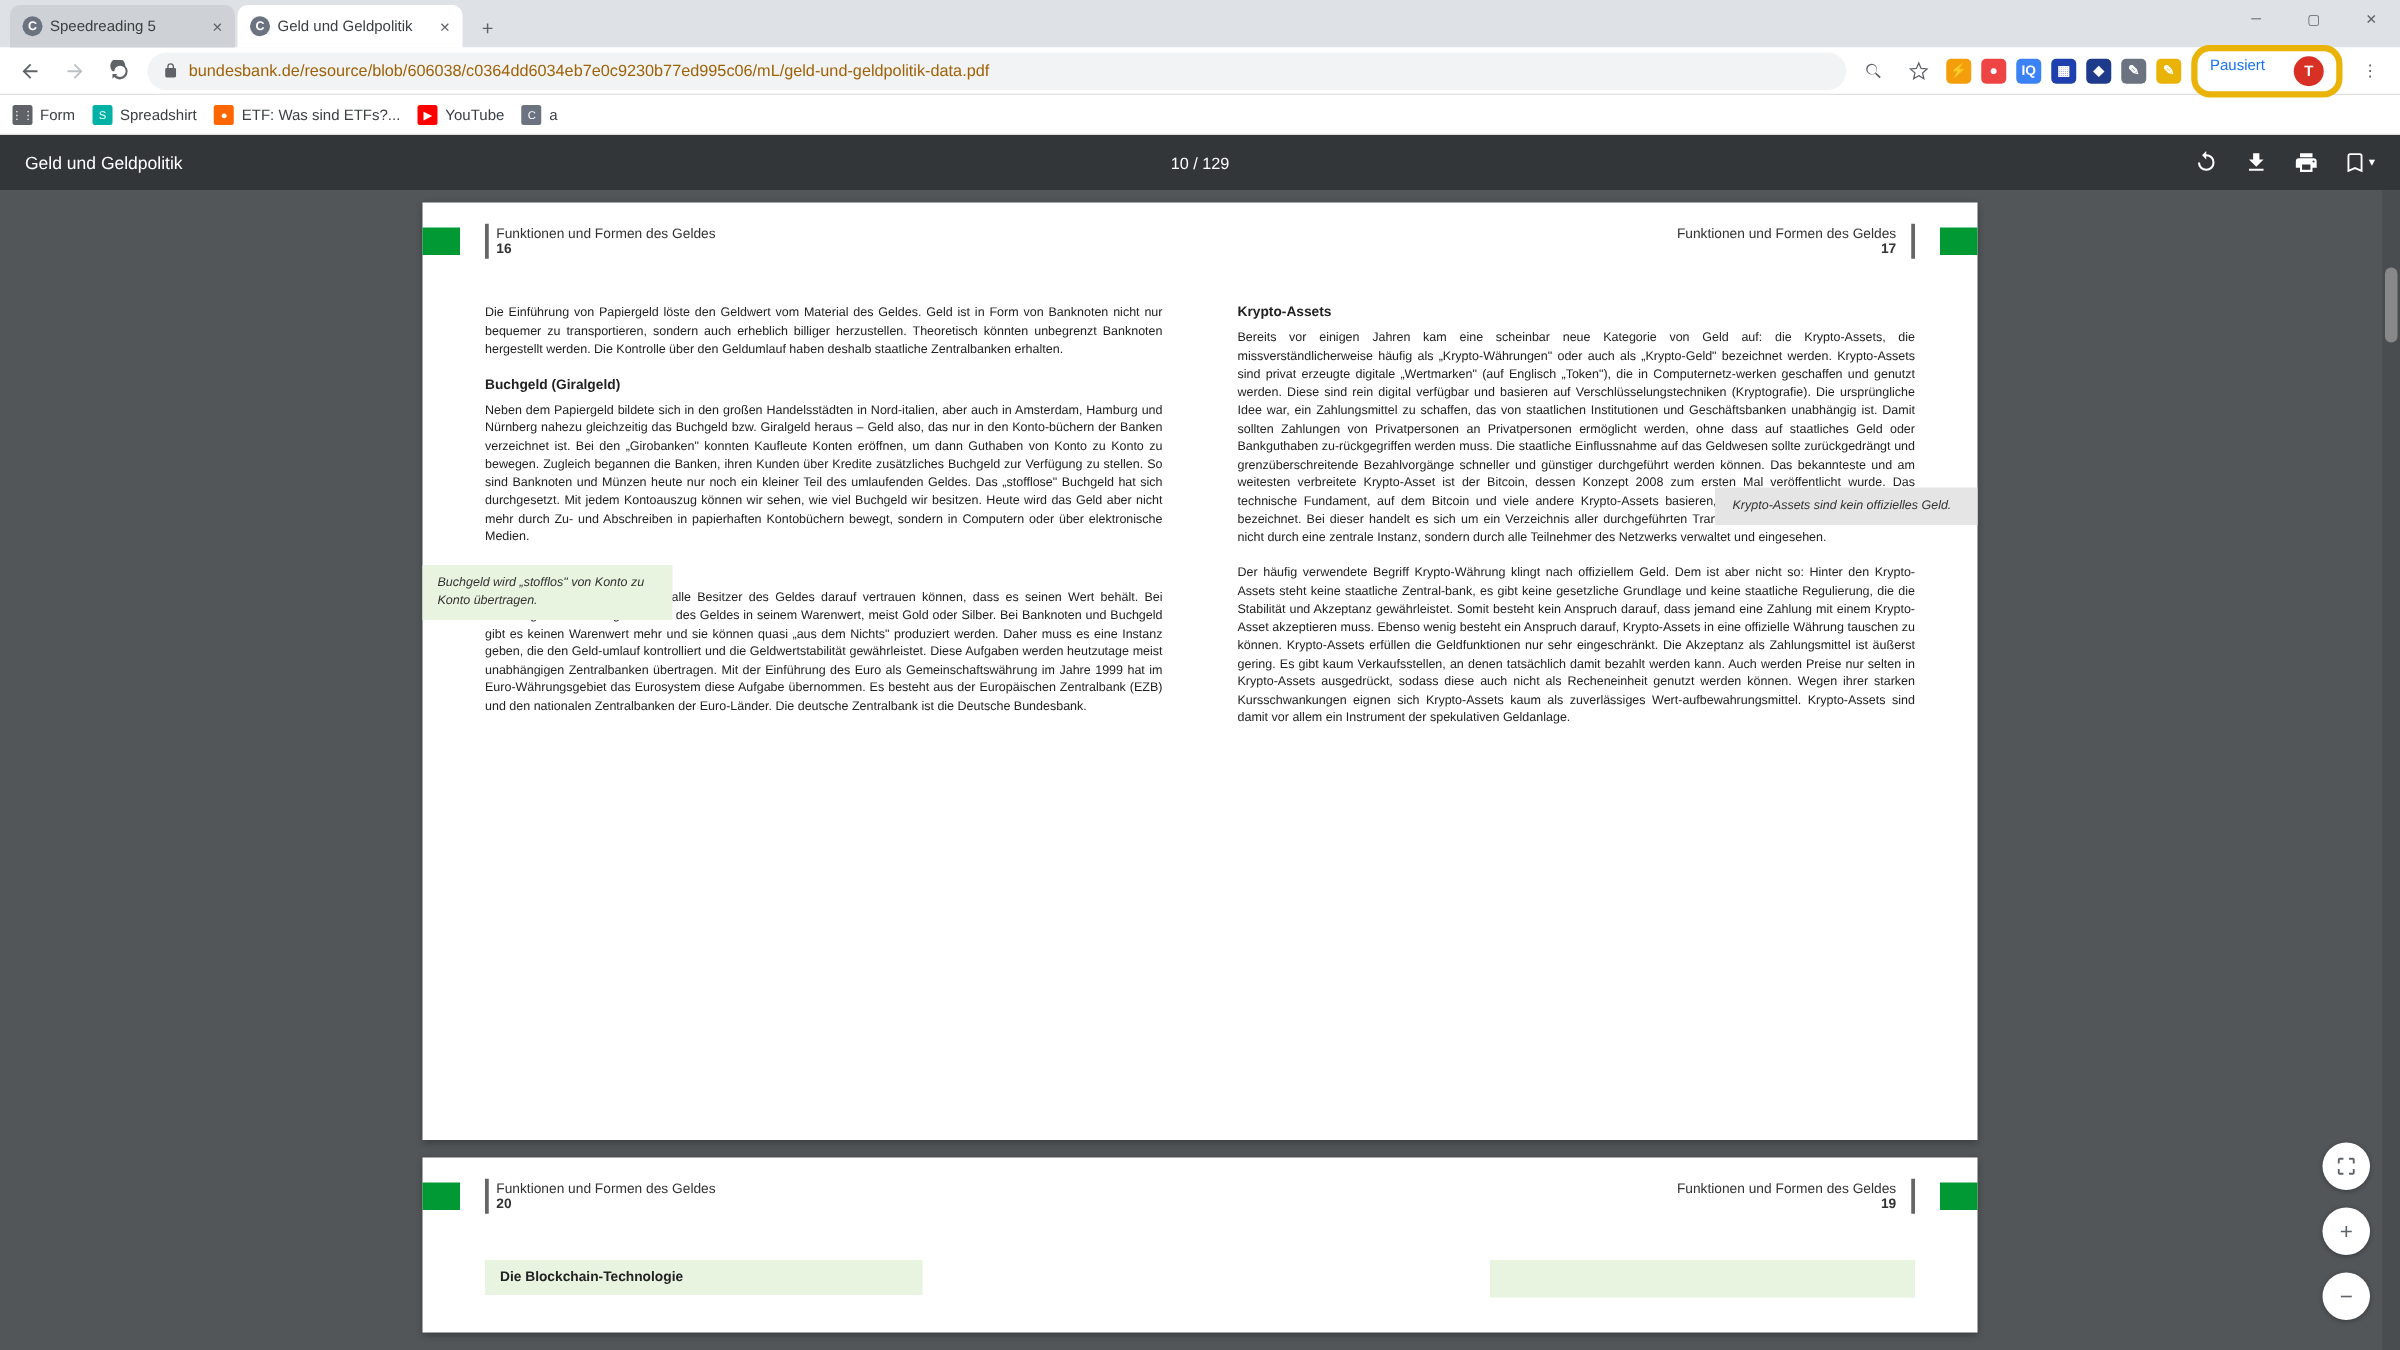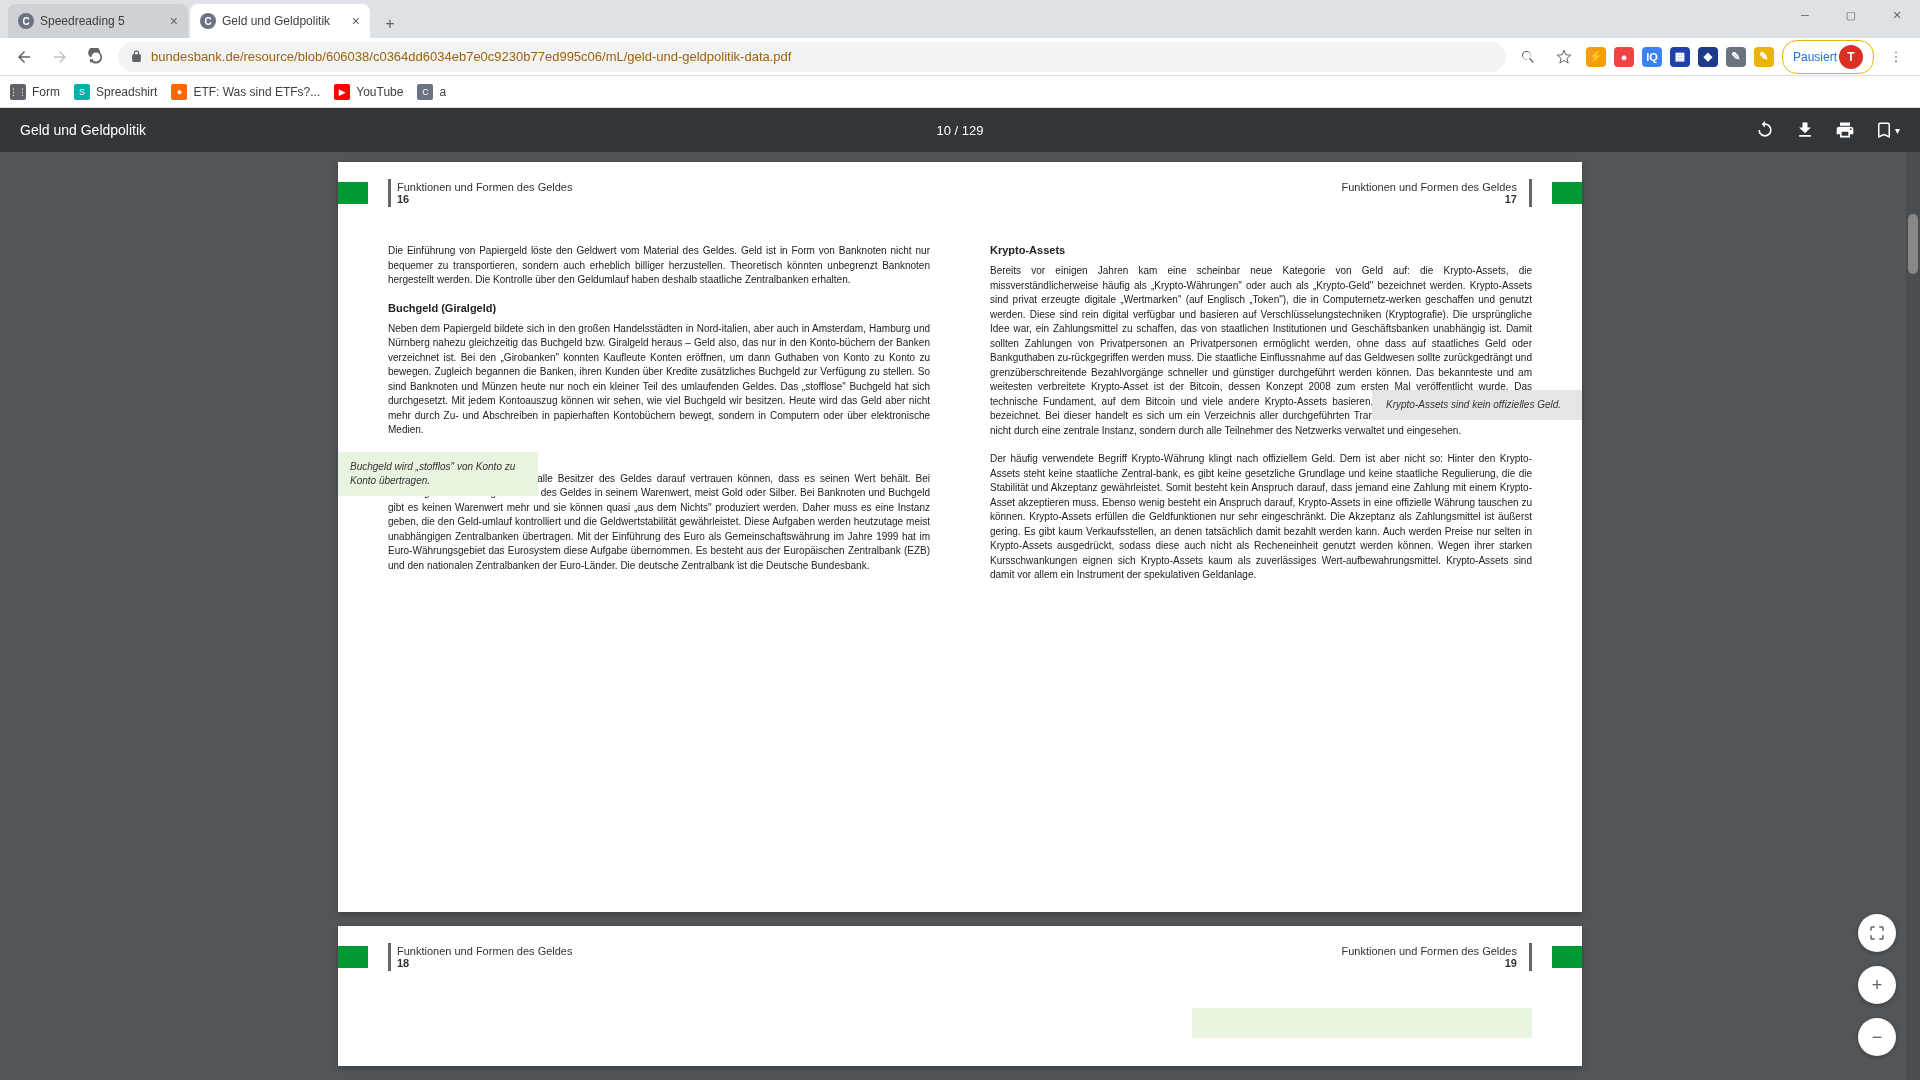--- a/index.html
+++ b/index.html
@@ -14,21 +14,21 @@
 .win-controls{margin-left:auto;display:flex;align-self:flex-start}
 .win-btn{width:46px;height:30px;display:flex;align-items:center;justify-content:center;color:#5f6368;font-size:11px}
 .toolbar{height:38px;background:#fff;display:flex;align-items:center;padding:0 10px;gap:8px;border-bottom:1px solid #e0e0e0}
 .nav-btn{width:28px;height:28px;display:flex;align-items:center;justify-content:center;color:#5f6368;border-radius:50%;cursor:pointer}
 .nav-btn.disabled{color:#bdc1c6}
 .addressbar{flex:1;height:30px;background:#f1f3f4;border-radius:15px;display:flex;align-items:center;padding:0 12px;gap:8px;font-size:13px;color:#a16207}
 .lock-icon{color:#5f6368;font-size:12px}
 .url{flex:1;overflow:hidden;white-space:nowrap}
 .ext-icons{display:flex;gap:8px;align-items:center}
 .ext-icon{width:20px;height:20px;border-radius:4px;display:flex;align-items:center;justify-content:center;font-size:11px;color:#fff;font-weight:bold}
-.pause-btn{padding:4px 10px;border:1px solid #eab308;border-radius:15px;font-size:12px;color:#1a73e8;display:flex;align-items:center;gap:2px}
+.pause-btn{padding:4px 10px;border:5px solid #eab308;border-radius:15px;font-size:12px;color:#1a73e8;display:flex;gap:23px}
 .avatar{width:24px;height:24px;border-radius:50%;background:#d93025;color:#fff;display:flex;align-items:center;justify-content:center;font-size:12px;font-weight:bold}
 .bookbar{height:32px;background:#fff;display:flex;align-items:center;padding:0 10px;gap:14px;border-bottom:1px solid #e0e0e0;font-size:12px;color:#3c4043}
 .book-item{display:flex;align-items:center;gap:6px;cursor:pointer}
 .book-icon{width:16px;height:16px;border-radius:2px;display:flex;align-items:center;justify-content:center;font-size:9px;color:#fff}
 .pdfbar{height:44px;background:#323639;color:#fff;display:flex;align-items:center;padding:0 20px;font-size:14px}
 .pdf-title{flex:1;font-weight:500}
 .page-ind{font-size:13px;margin-right:auto;position:absolute;left:50%;transform:translateX(-50%)}
 .pdf-actions{display:flex;gap:20px;align-items:center}
 .pdf-act{cursor:pointer;display:flex;align-items:center}
 .viewer{background:#525659;height:928px;overflow:auto;position:relative;display:flex;flex-direction:column;align-items:center;padding-top:10px}
@@ -214,22 +214,25 @@
   </div>
 
   <div class="page" style="height:140px">
     <div class="green-block gb-left" style="top:20px"></div>
     <div class="green-block gb-right" style="top:20px"></div>
     <div class="page-half ph-left">
       <div class="header-bar">
         <div class="vbar"></div>
         <div>
           <div class="chapter">Funktionen und Formen des Geldes</div>
-          <div class="pgnum">18</div>
-        </div>
+          <div class="pgnum">20</div>
+        </div>
+      </div>
+      <div style="background:#e8f3e0;padding:8px 12px;width:350px">
+        <div class="subhead" style="margin:0">Die Blockchain-Technologie</div>
       </div>
     </div>
     <div class="page-half ph-right">
       <div class="header-bar" style="justify-content:flex-end">
         <div style="text-align:right;margin-right:6px">
           <div class="chapter">Funktionen und Formen des Geldes</div>
           <div class="pgnum" style="">19</div>
         </div>
         <div class="vbar" style="margin-right:0;margin-left:6px"></div>
       </div>

